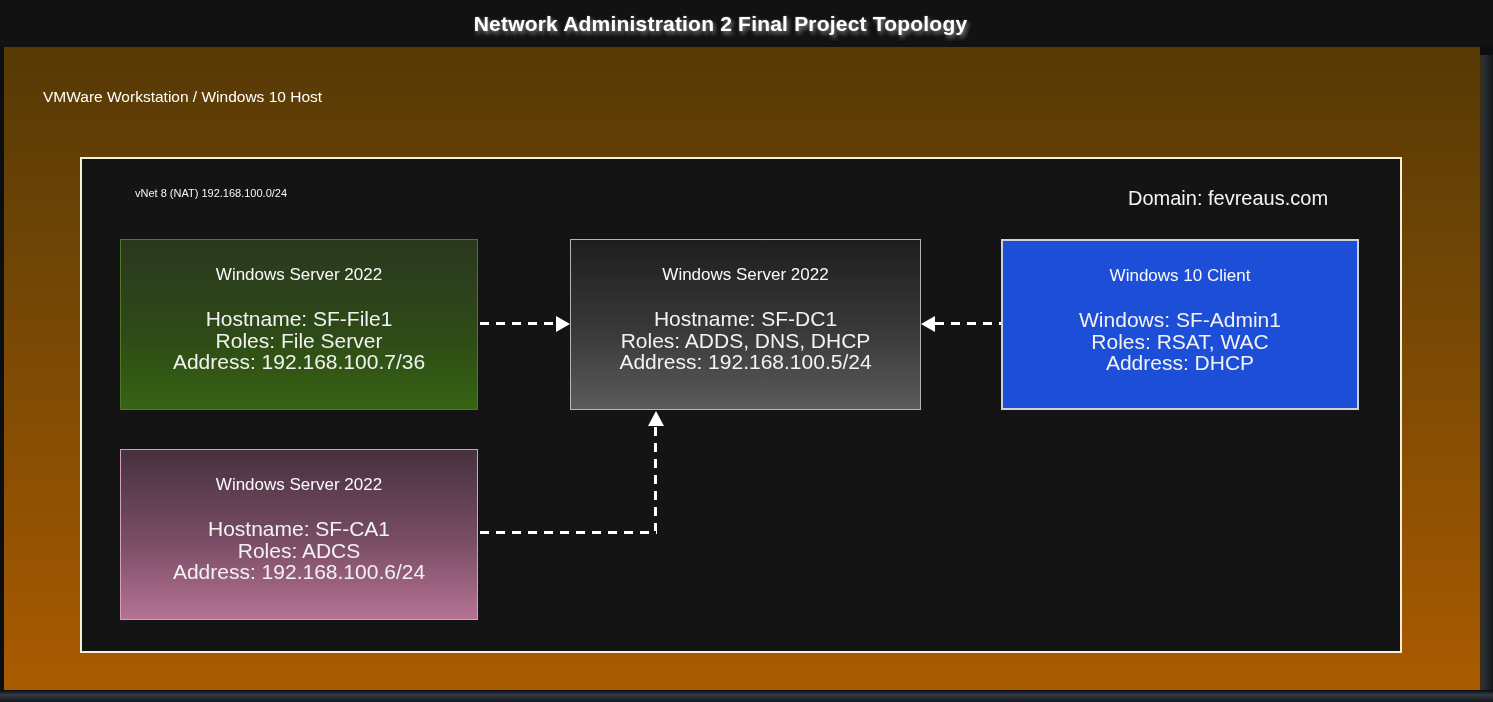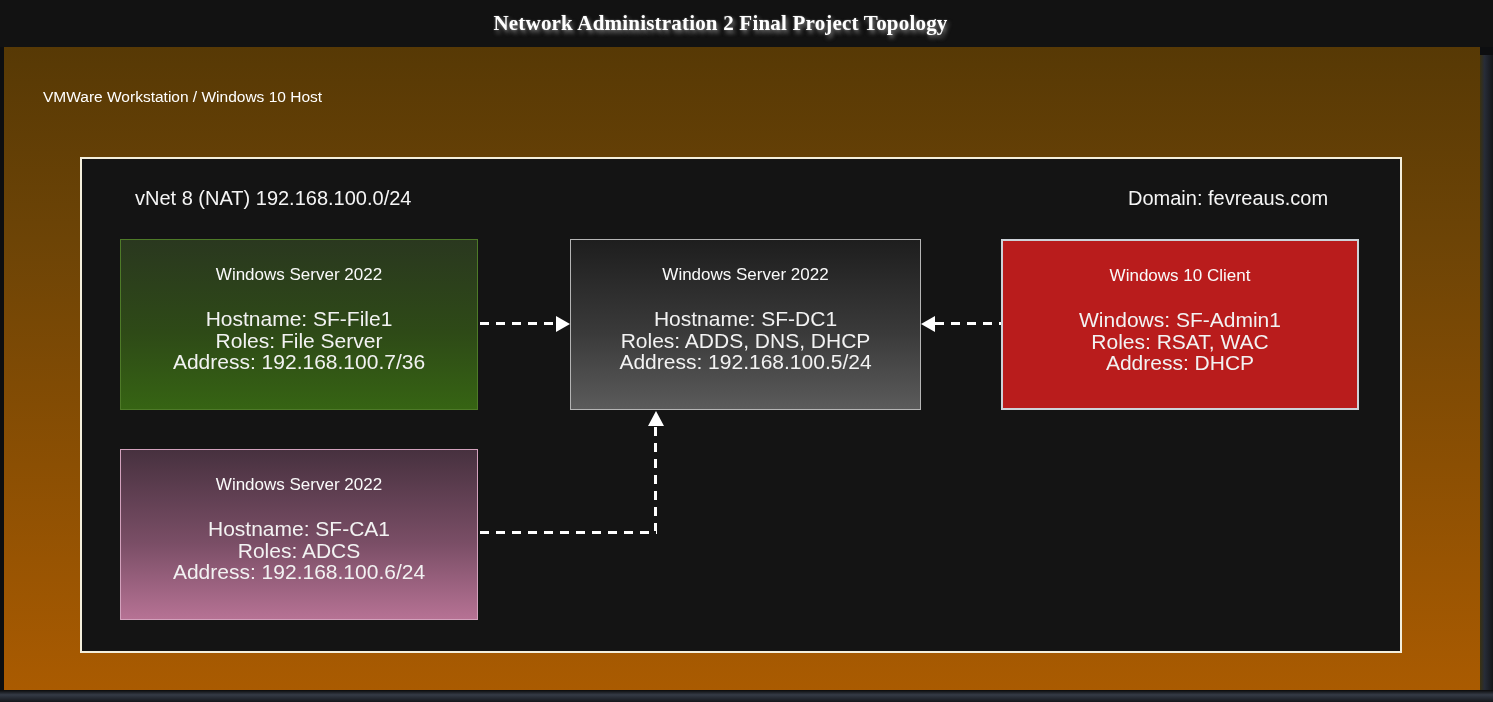--- a/index.html
+++ b/index.html
@@ -9,21 +9,21 @@
     background:#0d0e10;
     overflow:hidden;
     font-family:"Liberation Sans", sans-serif;
     color:#ffffff;
   }
   .abs{position:absolute;}
   
   .titlebar{
     left:0;top:0;width:1493px;height:47px;
     background:#121212;
-    display:flex;align-items:center;justify-content:center;font-family:Liberation Serif, serif;
+    display:flex;align-items:center;justify-content:center;
   }
   .titlebar .title{
     font-size:21px;font-weight:bold;color:#ffffff;
     letter-spacing:.2px;
     transform:translateX(-26px);
     text-shadow:2px 3px 4px rgba(150,150,150,.8), 0 0 2px rgba(180,180,180,.5);
   }
   
   .host-panel{
     left:4px;top:47px;width:1476px;height:643px;
@@ -40,21 +40,21 @@
   .host-label{
     left:43px;top:88px;font-size:15.5px;color:#ffffff;
   }
   
   .vnet-box{
     left:80px;top:157px;width:1322px;height:496px;
     box-sizing:border-box;
     background:#141414;
     border:2px solid #f4efdc;
   }
-  .vnet-label{left:135px;top:187px;font-size:20px;color:#f5f5f5;}
+  .vnet-label{left:135px;top:187px;font-size:11px;color:#f5f5f5;}
   .domain-label{left:1128px;top:187px;font-size:20px;color:#f5f5f5;}
   
   .node{
     box-sizing:border-box;
     display:flex;flex-direction:column;align-items:center;
     padding-top:25px;text-align:right;
   }
   .node-title{font-size:17px;color:#fafafa;margin-bottom:23px;}
   .node-line{font-size:21px;line-height:21.5px;color:#f2f2f2;}
   .node-file{
@@ -62,21 +62,21 @@
     background:linear-gradient(180deg,#2a381f 0%,#2e4a17 55%,#366413 100%);
     border:1px solid #4e7a28;
   }
   .node-dc{
     left:570px;top:239px;width:351px;height:171px;
     background:linear-gradient(180deg,#1e1e1e 0%,#3a3a3a 55%,#5b5b5b 100%);
     border:1px solid #b5b5b5;
   }
   .node-client{
     left:1001px;top:239px;width:358px;height:171px;
-    background:#b91c1c;
+    background:#1d4ed8;
     border:2px solid #cdd2d8;
   }
   .node-ca{
     left:120px;top:449px;width:358px;height:171px;
     background:linear-gradient(180deg,#47313f 0%,#7a4e66 55%,#b67294 100%);
     border:1px solid #d3a2bd;
   }
   
   .dash-h{
     height:3px;

